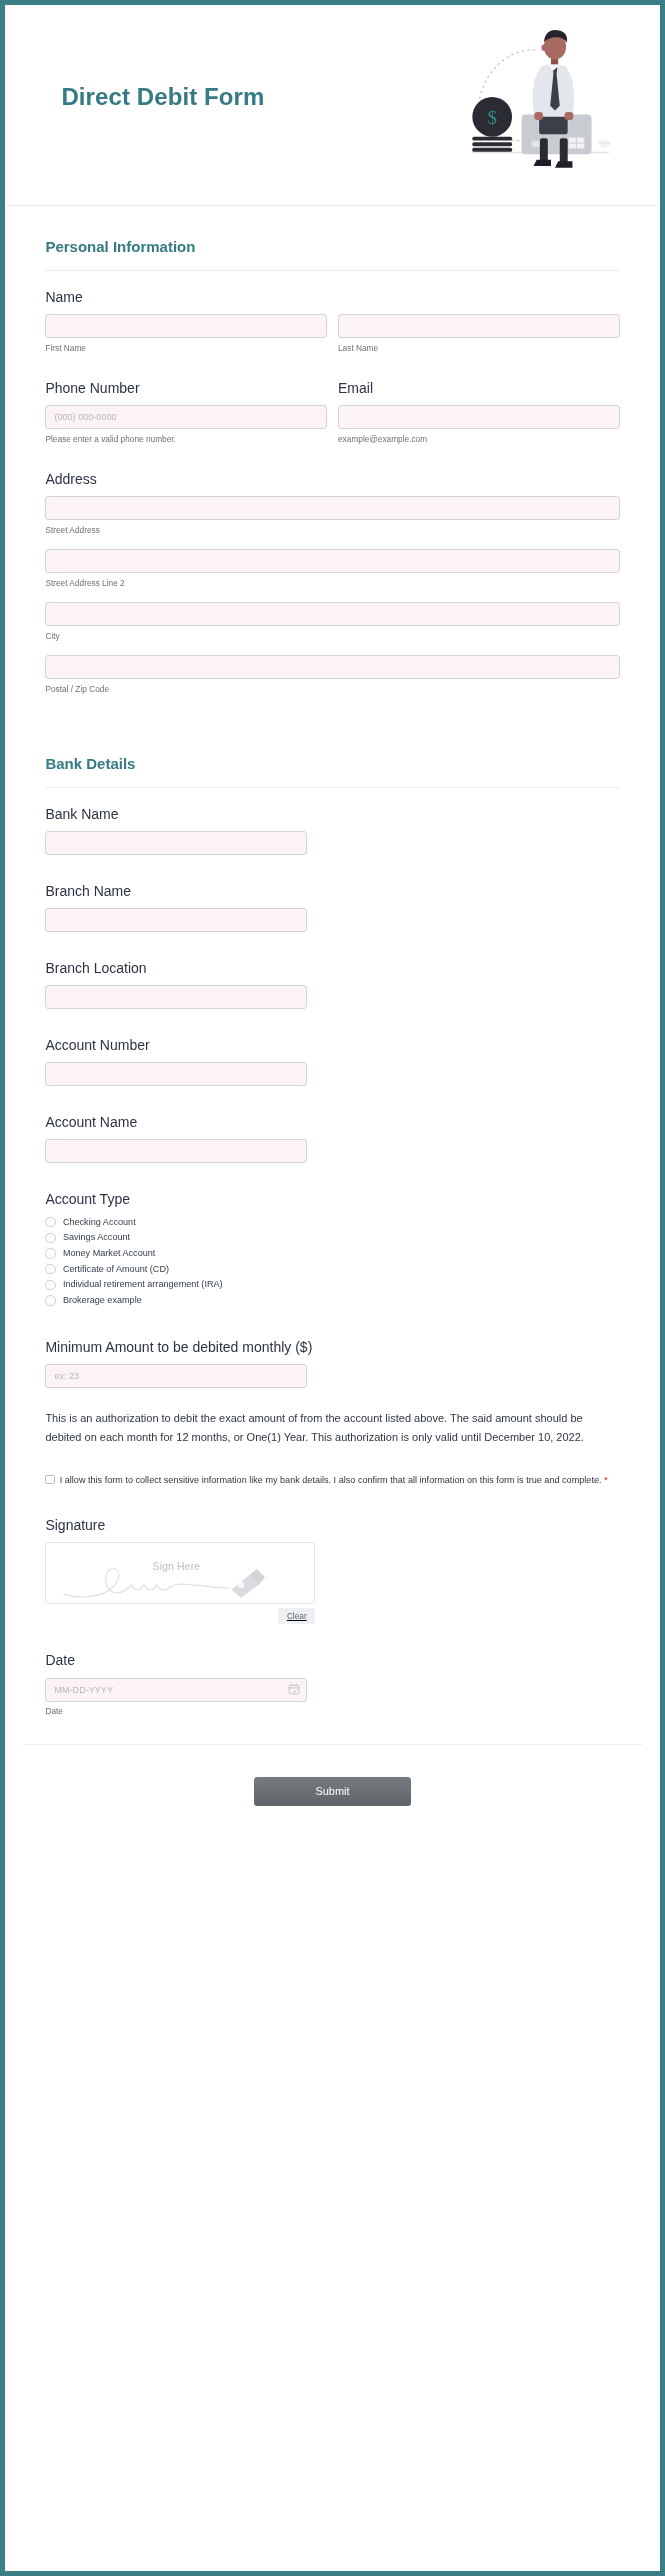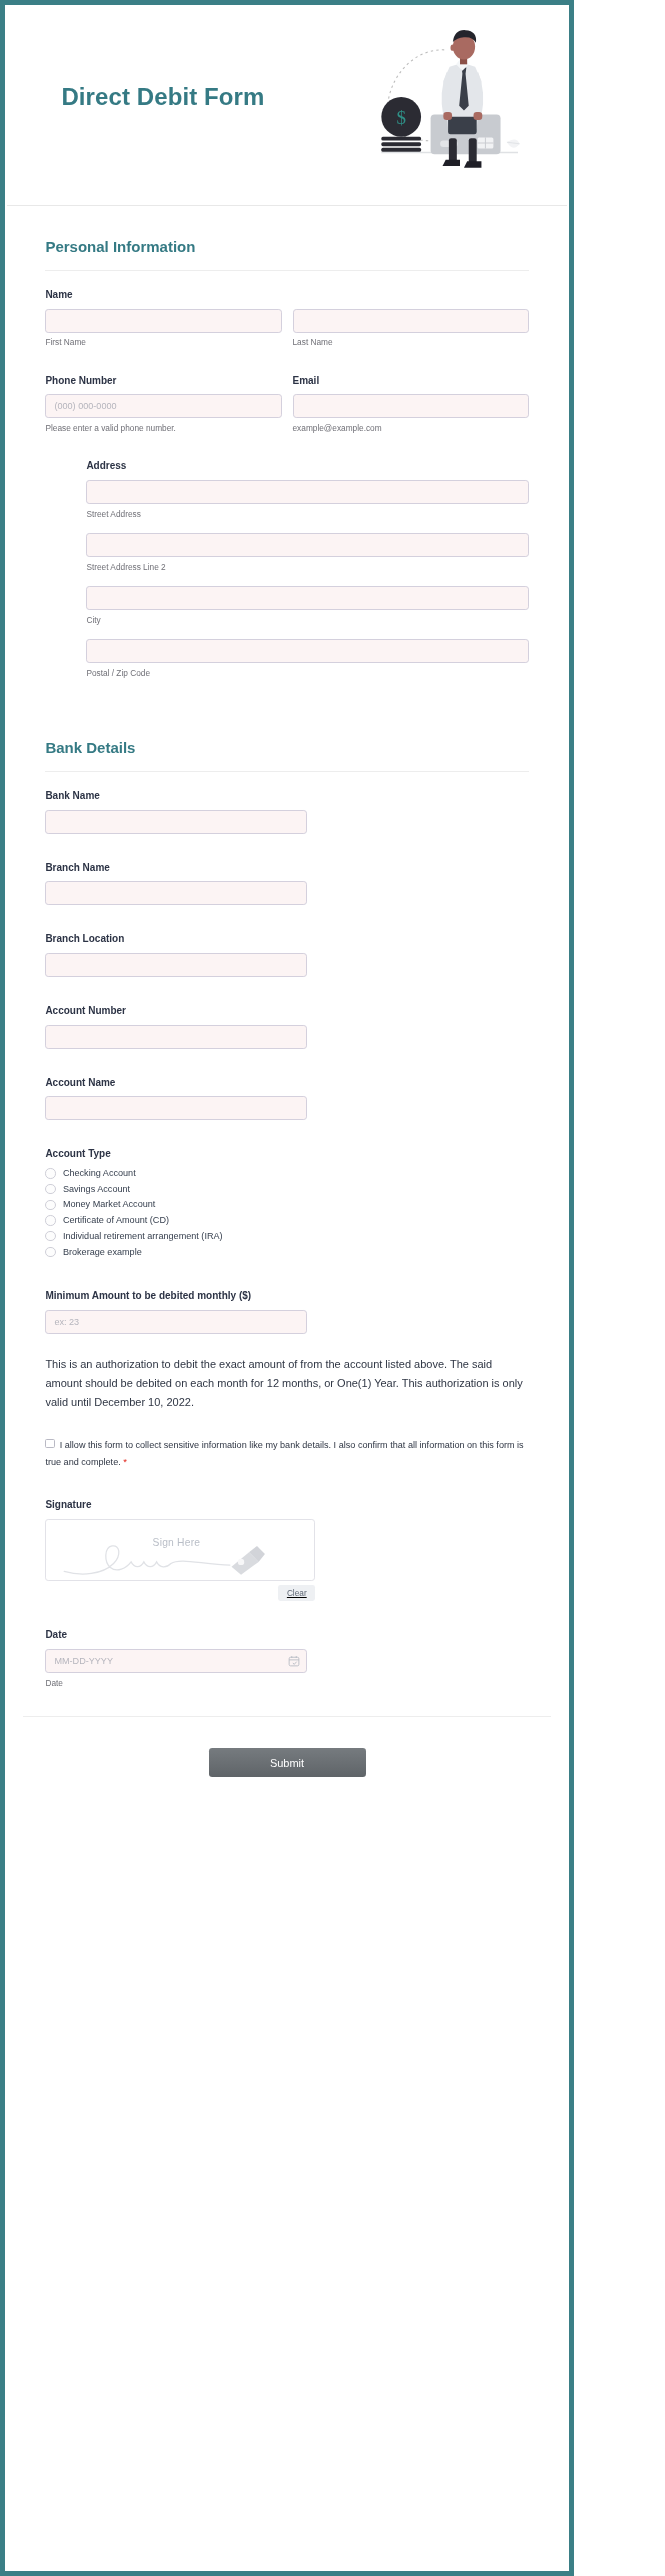--- a/index.html
+++ b/index.html
@@ -9,21 +9,21 @@
     background: #ffffff;
     font-family: "Liberation Sans", sans-serif;
   }
   body {
     width: 665px;
     height: 2576px;
     overflow: hidden;
   }
 
   .page-frame {
-    width: 574px;
+    width: 665px;
     height: 2576px;
     border: 5.6px solid #3b7f86;
     background: #ffffff;
     position: relative;
   }
   .page-inner {
     position: absolute;
     inset: 2.4px;
     background: #ffffff;
     overflow: hidden;
@@ -71,23 +71,23 @@
     background: #ededed;
     margin: 0 16px 0 16px;
   }
 
   .fields {
     padding: 17.5px 16px 0 16px;
   }
 
   .field-block { margin-bottom: 17.5px; }
   .field-label {
-    font-size: 10px;
+    font-size: 14px;
     color: #2c3345;
-    font-weight: bold;
+    font-weight: normal;
     margin-bottom: 7.2px;
     line-height: 1.35;
   }
   .req-star { color: #e1251b; font-size: 9.5px; }
 
   .txt-input {
     display: block;
     width: 100%;
     height: 24px;
     background: #fcf4f4;
@@ -332,21 +332,21 @@
             <div class="sub-label">Please enter a valid phone number.</div>
           </div>
           <div class="col">
             <div class="field-label">Email</div>
             <input class="txt-input" type="text" placeholder="" style="">
             <div class="sub-label">example@example.com</div>
           </div>
         </div>
       </div>
 
-      <div class="field-block" style="margin-top:25.4px;margin-left:41px;">
+      <div class="field-block" style="margin-top:25.4px;">
         <div class="field-label">Address</div>
 
         <input class="txt-input" type="text" value="" style="">
         <div class="sub-label">Street Address</div>
 
         <input class="txt-input" type="text" style="margin-top: 13.5px;" value="">
         <div class="sub-label">Street Address Line 2</div>
 
         <div class="row2" style="margin-top:13.5px;">
           <div class="col">

